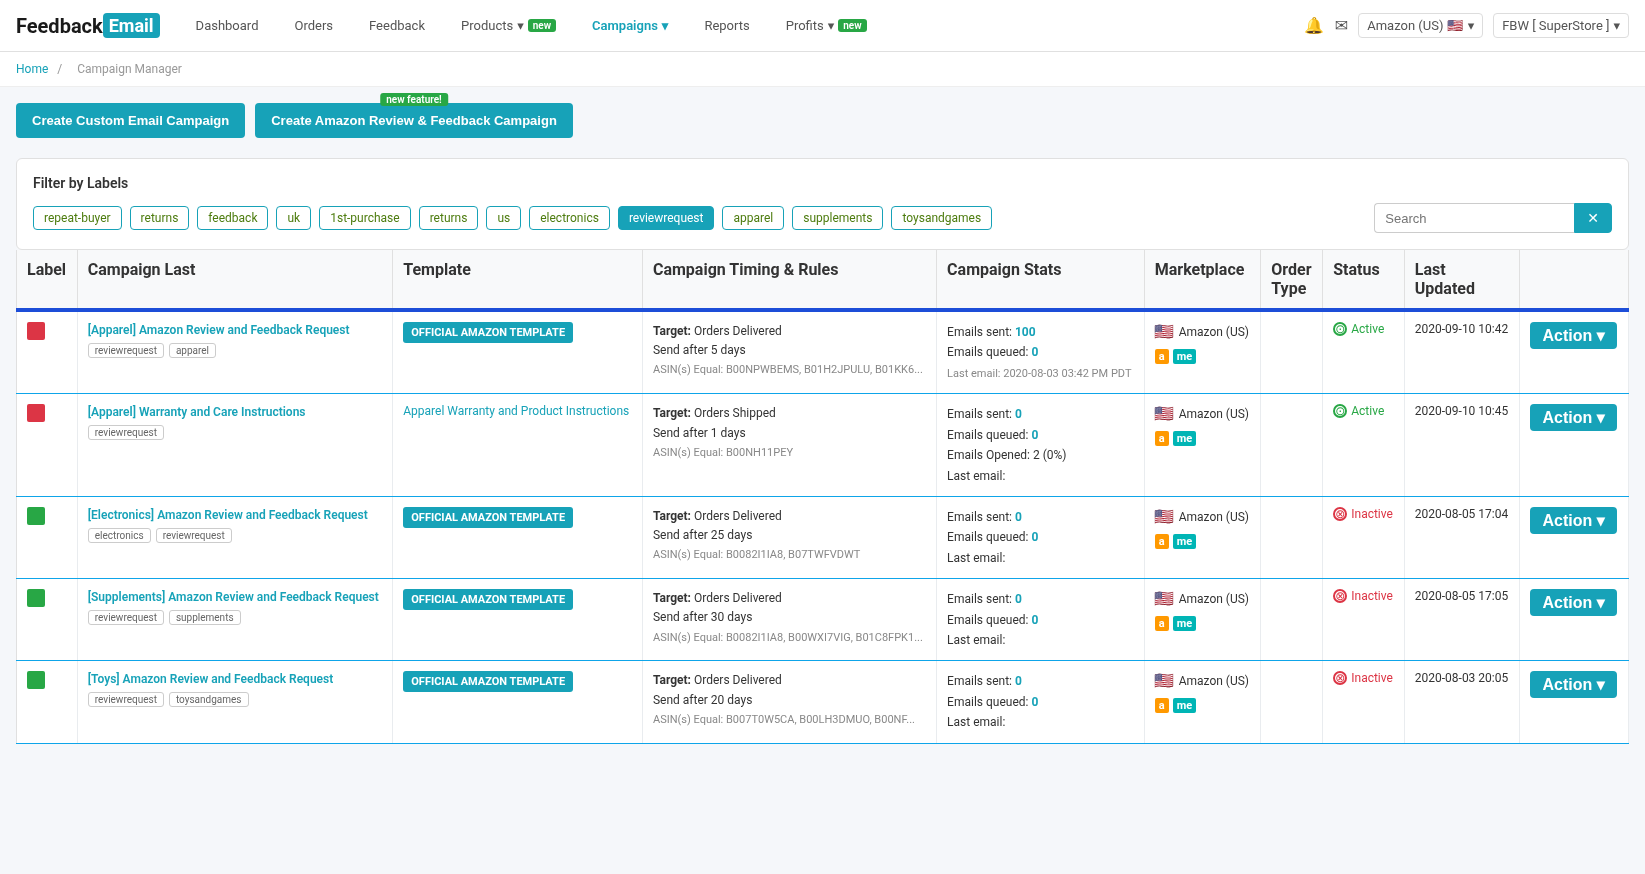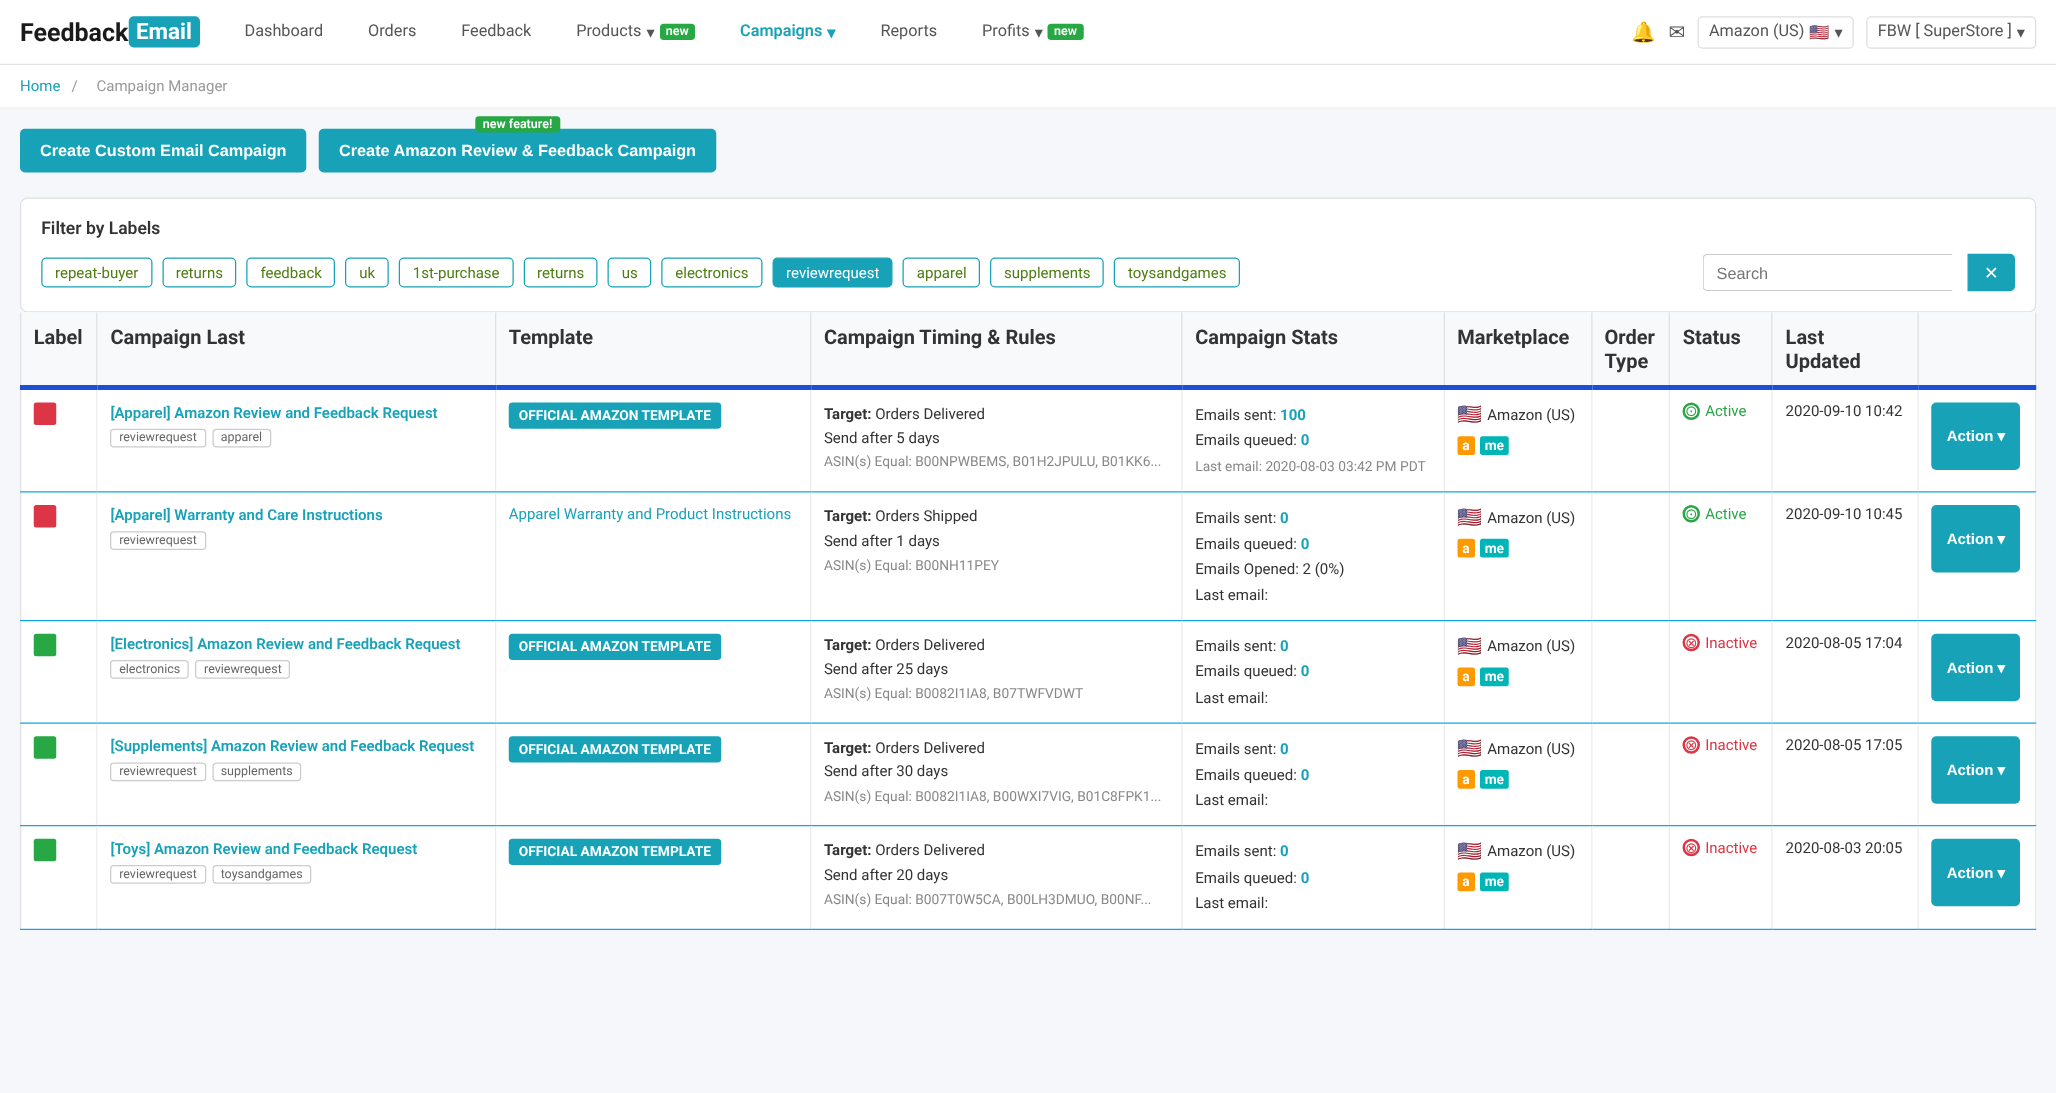--- a/index.html
+++ b/index.html
@@ -160,21 +160,21 @@
       font-size: 12px;
       background: #fff;
     }
     .label-tag.active {
       background: #17a2b8;
       color: #fff;
     }
     .search-box-wrap {
       margin-left: auto;
       display: flex;
-      gap: 12px;
+      gap: 0;
     }
     .search-input {
       border: 1px solid #ccc;
       border-right: none;
       padding: 6px 10px;
       border-radius: 4px 0 0 4px;
       font-size: 13px;
       width: 200px;
       outline: none;
     }
@@ -329,24 +329,24 @@
       align-items: center;
       justify-content: center;
     }
     .status-dot.active { border-color: #28a745; }
     .status-dot.inactive { border-color: #dc3545; }
 
     .action-btn {
       background: #17a2b8;
       color: #fff;
       border: none;
-      padding: 20px 12px;
+      padding: 4px 12px;
       border-radius: 4px;
       cursor: pointer;
-      font-size: 12px;
+      font-size: 16px;
       font-weight: 600;
       display: flex;
       align-items: center;
       gap: 4px;
       white-space: nowrap;
     }
 
     .marketplace-cell {
       display: flex;
       align-items: flex-start;

